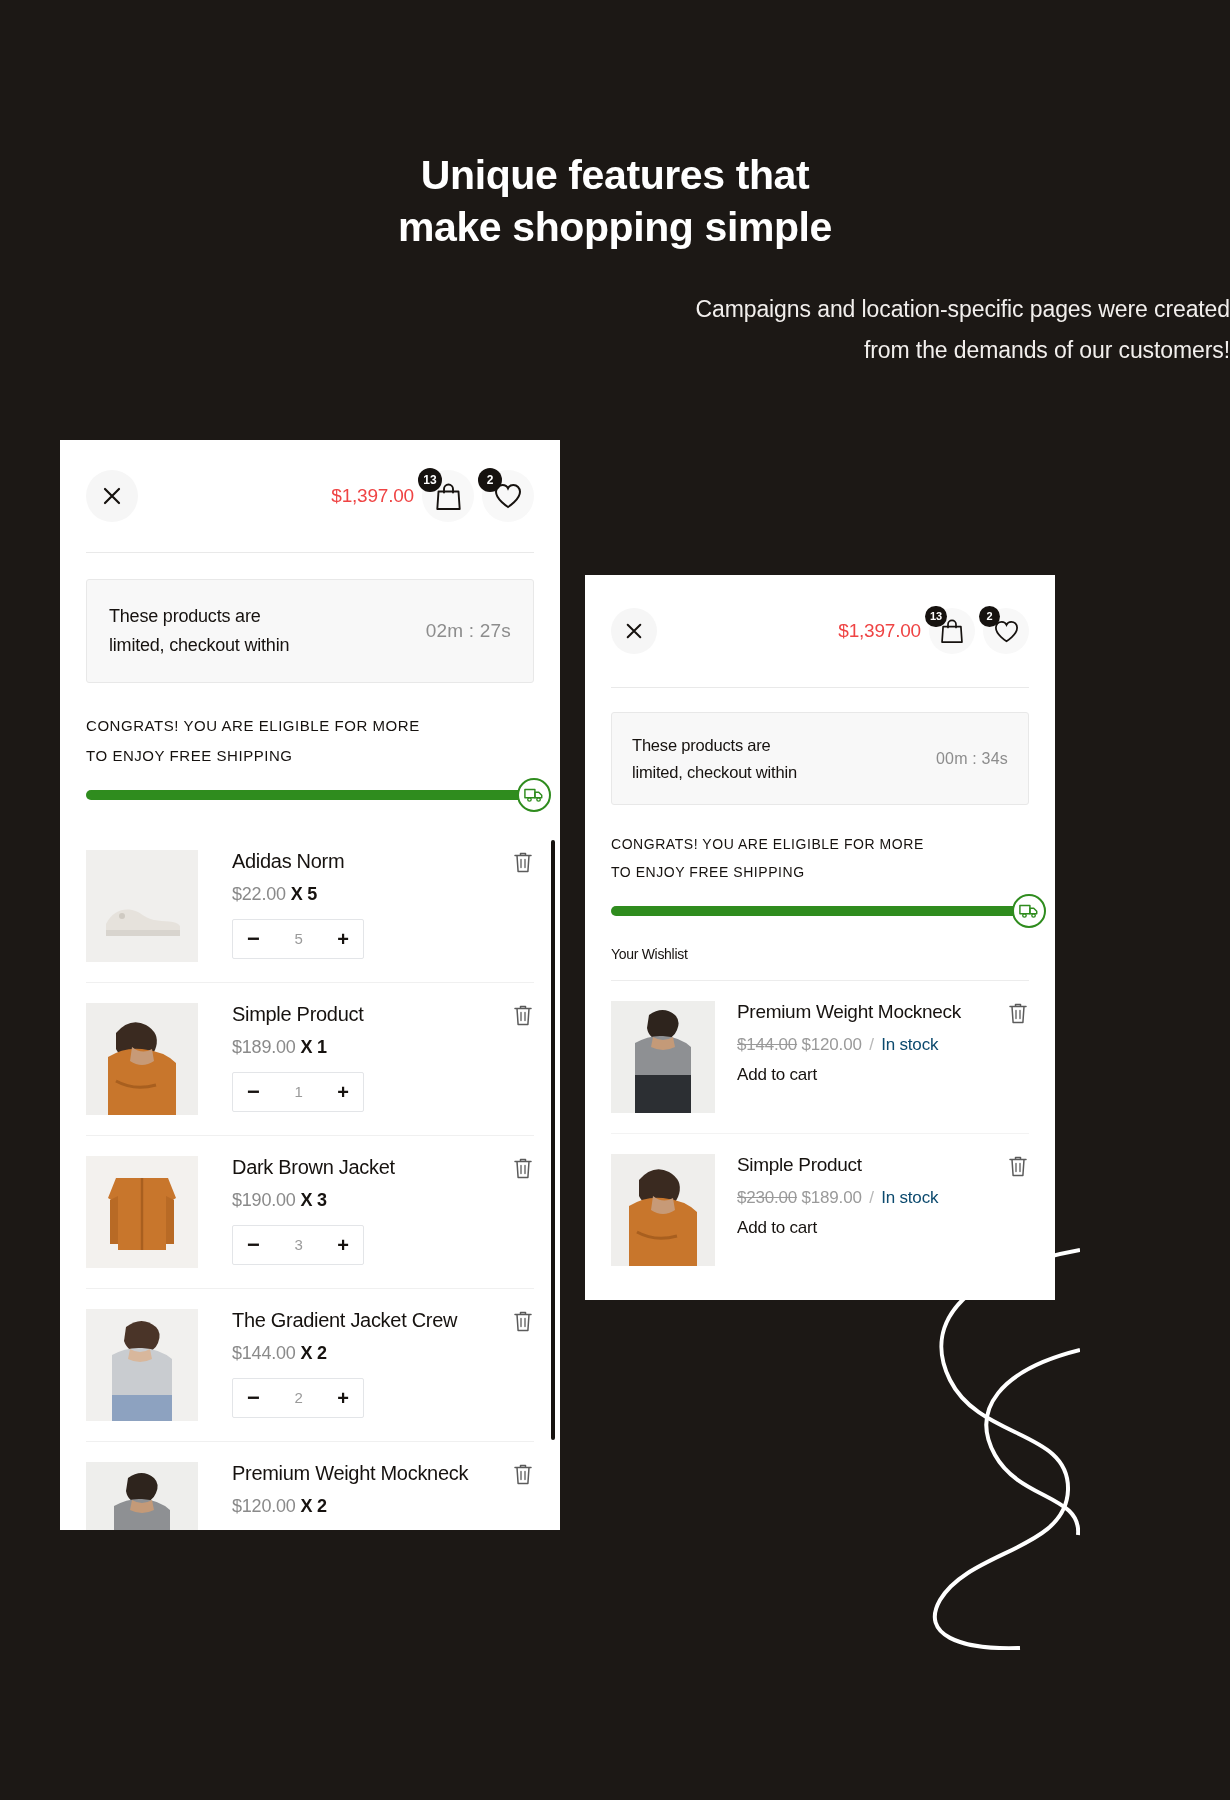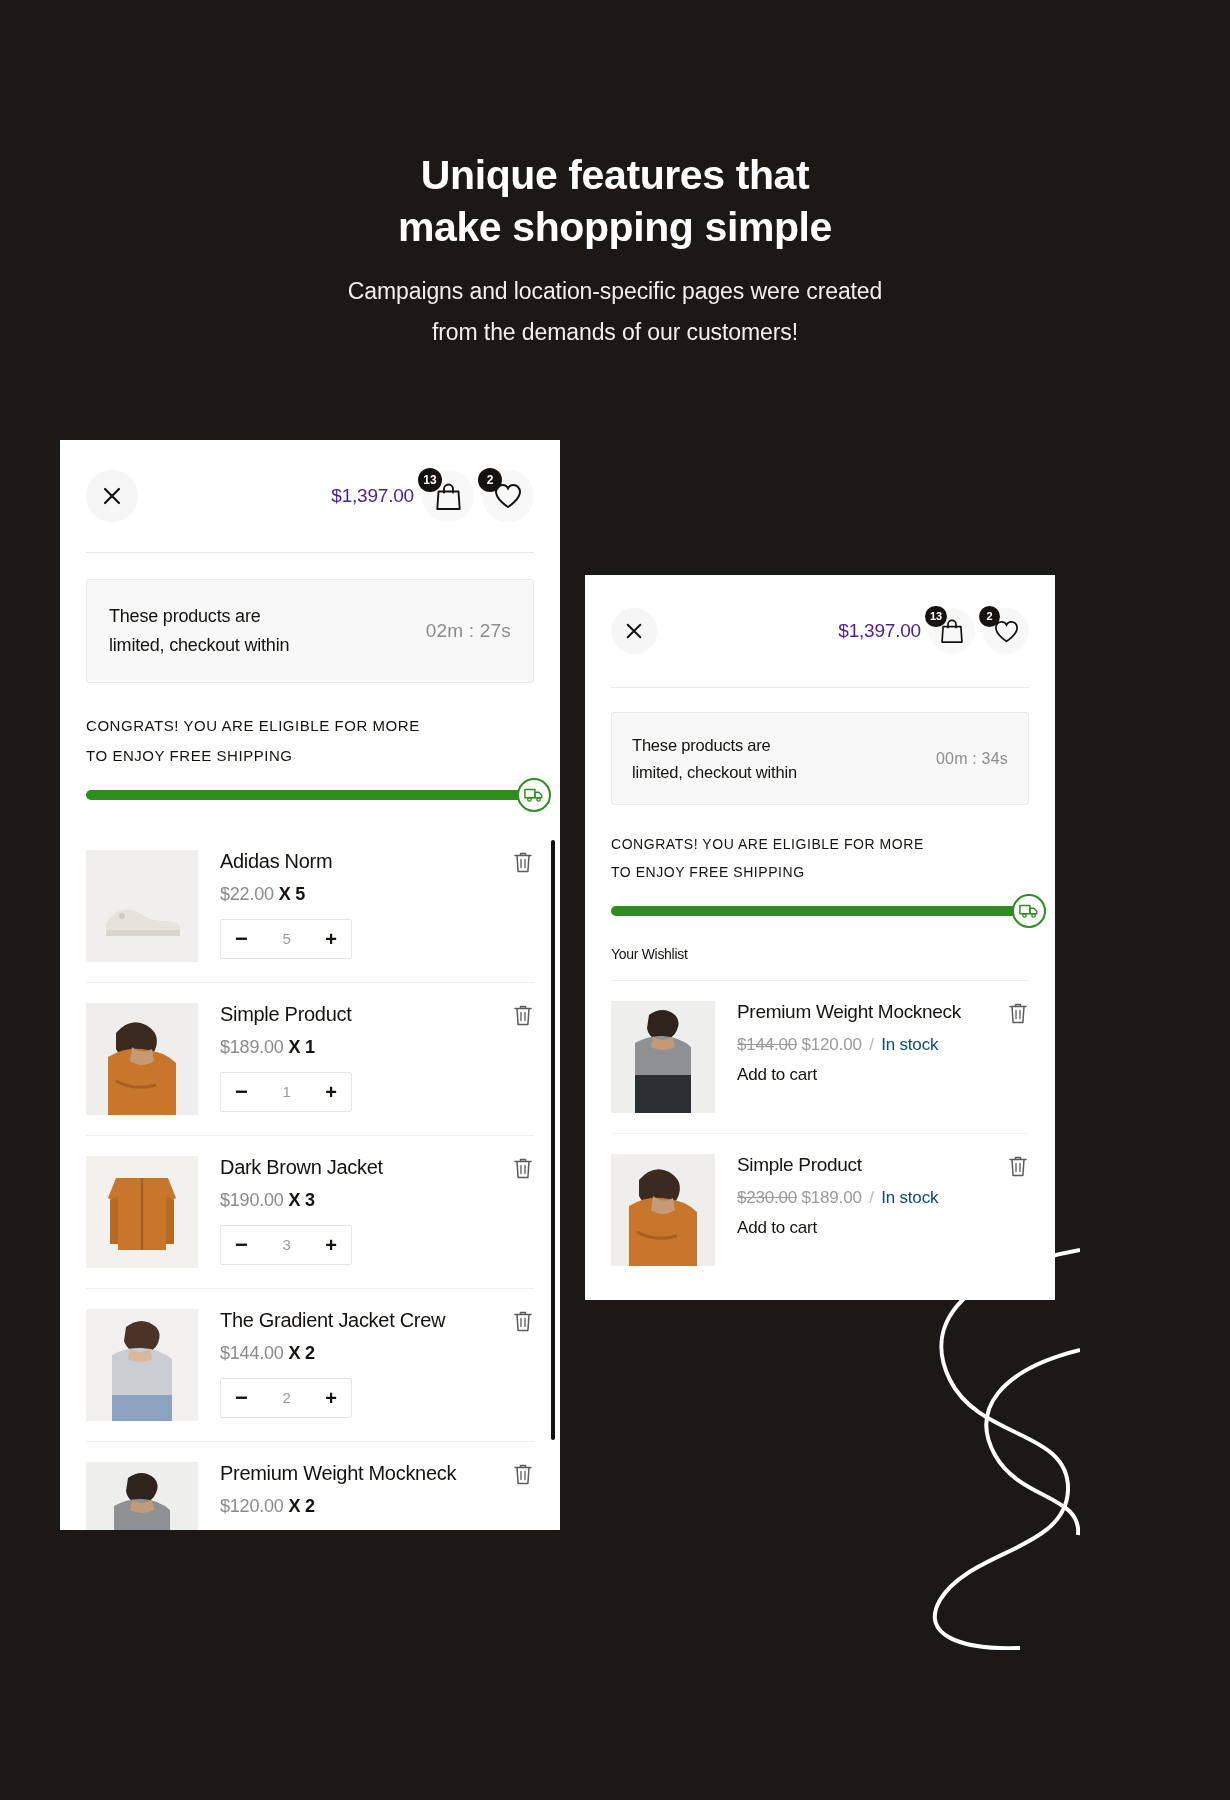--- a/index.html
+++ b/index.html
@@ -15,26 +15,27 @@
   
   .hero { position: absolute; left: 0; top: 150px; width: 1230px; text-align: center; }
   .hero h1 {
     color: #ffffff;
     font-size: 41px;
     line-height: 1.26;
     font-weight: 700;
     letter-spacing: -0.4px;
   }
   .hero p {
-    margin-top: 18px;
+    margin-top: 36px;
     color: #f2efed;
     font-size: 23px;
     line-height: 1.75;
     font-weight: 400;
     letter-spacing: -0.1px;
+    text-align: right;
   }
 
   
   .squiggle { position: absolute; right: 0; top: 1230px; width: 260px; height: 420px; pointer-events: none; }
 
   
   .panel {
     position: absolute;
     background: #ffffff;
     overflow: hidden;
@@ -49,21 +50,21 @@
     display: flex; align-items: center; justify-content: space-between;
     height: 112px;
   }
   .circle-btn {
     width: 52px; height: 52px; border-radius: 50%;
     background: #f6f6f6; display: flex; align-items: center; justify-content: center;
     border: none; cursor: pointer; flex: none;
   }
   .circle-btn.sm { width: 46px; height: 46px; }
   .ph-right { display: flex; align-items: center; gap: 8px; }
-  .ph-total { font-size: 19px; color: #4c1d95; font-weight: 400; letter-spacing: -0.2px; white-space: nowrap; }
+  .ph-total { font-size: 19px; color: #ef4444; font-weight: 400; letter-spacing: -0.2px; white-space: nowrap; }
   .icon-wrap { position: relative; width: 52px; height: 52px; display:flex; align-items:center; justify-content:center; border-radius:50%; background:#f8f8f8; flex:none; }
   .icon-wrap.sm { width: 46px; height: 46px; }
   .badge {
     position: absolute; top: -2px; left: -4px;
     min-width: 24px; height: 24px; padding: 0 5px;
     border-radius: 50px; background: #16120f; color: #fff;
     font-size: 12px; font-weight: 600;
     display: flex; align-items: center; justify-content: center;
     line-height: 1;
   }
@@ -106,21 +107,21 @@
   .progress .truck {
     position: absolute; top: 50%; transform: translate(-50%, -50%);
     width: 34px; height: 34px; border-radius: 50%;
     background: #ffffff; border: 2px solid #2f8c1e;
     display: flex; align-items: center; justify-content: center;
   }
 
   
   .cart-list { margin-top: 30px; position: relative; }
   .cart-row {
-    display: flex; gap: 22px; padding: 20px 0;
+    display: flex; gap: 34px; padding: 20px 0;
     border-bottom: 1px solid #f0f0f0;
   }
   .cart-row:first-child { padding-top: 4px; }
   .thumb {
     width: 112px; height: 112px; flex: none;
     background: #f2f1ef; overflow: hidden; position: relative;
   }
   .thumb svg { display:block; width:100%; height:100%; }
   .cart-main { flex: 1 1 auto; min-width: 0; }
   .cart-title-row { display: flex; align-items: flex-start; justify-content: space-between; gap: 10px; }

